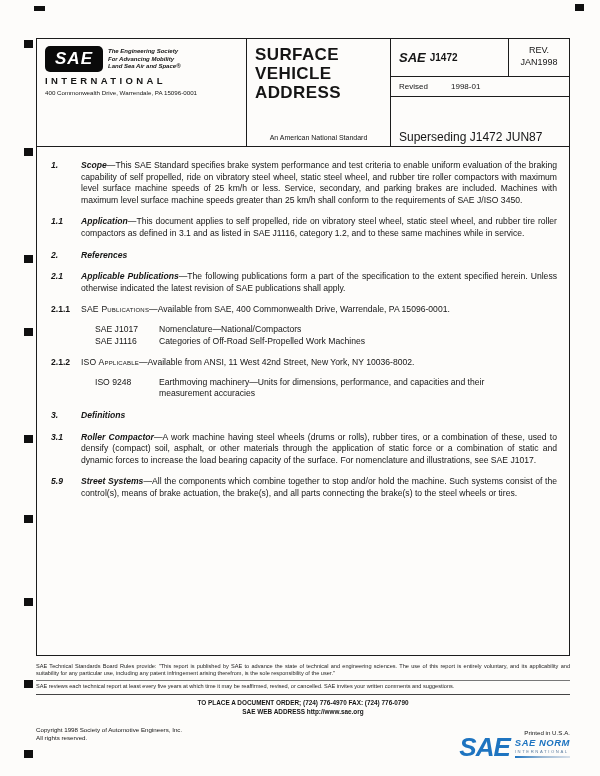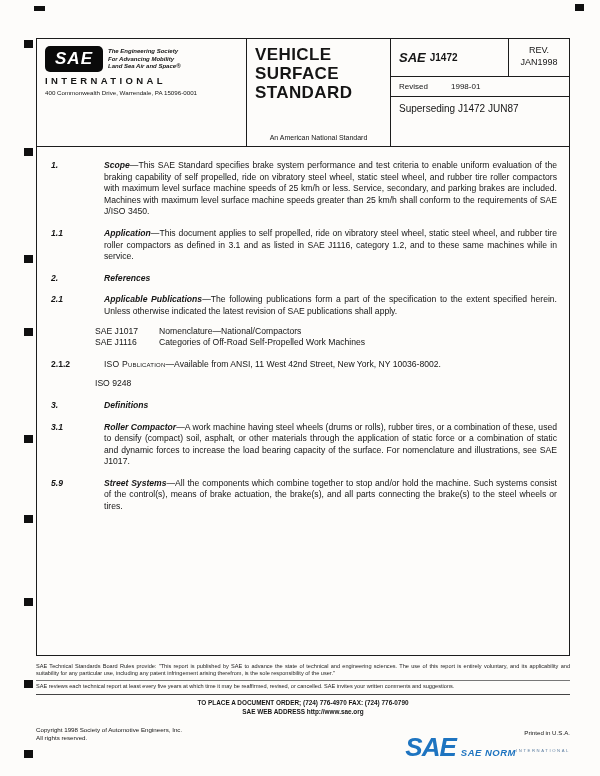--- a/index.html
+++ b/index.html
@@ -42,54 +42,54 @@
   .ans { position:absolute; bottom:5px; left:50%; transform:translateX(-50%); font-size:7px; white-space:nowrap; }
 
   .hdr-right { display:flex; flex-direction:column; }
   .hr-top { display:grid; grid-template-columns:1fr 60px; border-bottom:1.3px solid #1c1c1c; height:38px; }
   .code-box { border-right:1.3px solid #1c1c1c; display:flex; align-items:center; gap:4px; padding-left:8px; }
   .code-sae { font-style:italic; font-weight:800; font-size:13px; }
   .code-num { font-weight:bold; font-size:10px; }
   .rev-box { text-align:center; font-weight:normal; font-size:9px; line-height:1.35; padding-top:5px; }
   .hr-mid { border-bottom:1.3px solid #1c1c1c; padding:4px 0 3px 8px; font-size:8px; line-height:1.45; }
   .iss-row { display:grid; grid-template-columns:52px 1fr; }
-  .hr-bot { flex:1; padding:6px 0 0 8px; font-size:10px; }
+  .hr-bot { flex:1; padding:6px 0 0 8px; font-size:12px;margin-top:27px; }
 
   
   .title-bar {
     border-bottom:1.3px solid #1c1c1c;
     text-align:center; font-weight:bold; font-size:9.5px;
     padding:15px 0 14px;
   }
 
   
   .docbody { padding:13px 12px 10px 14px; font-size:8.6px; line-height:11.6px; }
   .sec { display:flex; margin-bottom:10px; }
   .sec .num { flex:0 0 30px; font-weight:bold; font-style:italic; }
   .sec .num.plain { font-style:normal; }
-  .sec .txt { flex:1; text-align:justify;margin-left:23px; }
+  .sec .txt { flex:1; text-align:justify; }
   .head { font-weight:bold; font-style:italic; }
   .head.caps { font-style:normal; font-variant:small-caps; font-weight:normal; letter-spacing:0.2px; }
   .refs { margin:-2px 0 10px 44px; }
   .ref-row { display:flex; }
   .ref-code { flex:0 0 64px; }
   .ref-title { flex:1; max-width:370px; }
 
   
   .footer { position:absolute; left:36px; right:30px; top:661px; }
   .fnote { font-size:5.6px; line-height:7px; text-align:justify; color:#1d1d1d; padding:2px 0 3px; }
   .fnote + .fnote { border-top:0.5px solid #777; }
   .fnote-rule { border-top:0.8px solid #444; margin-top:1px; }
   .order-block { text-align:center; font-weight:bold; font-size:6.4px; line-height:8.5px; margin-top:4px; }
   .copy-block { margin-top:10px; font-size:6.2px; line-height:8px; }
   .printed { position:absolute; right:0; top:68px; font-size:6.2px; }
 
   .norm-logo { position:absolute; right:0; top:76px; display:flex; align-items:flex-end; gap:5px; }
   .norm-sae { font-size:26px; font-weight:800; font-style:italic; line-height:0.82; letter-spacing:-1px; }
-  .norm-right { display:flex; flex-direction:row; }
+  .norm-right { display:flex; flex-direction:column; }
   .norm-name { font-size:9.5px; font-weight:bold; font-style:italic; letter-spacing:0.5px; }
   .norm-sub { font-size:4.2px; letter-spacing:1.6px; color:#5b7da0; margin-top:1px; }
   .norm-bar { height:2.5px; margin-top:1.5px; background:linear-gradient(90deg,#1e74c0,#9bb8d4,#d7dfe8); }
 </style>
 </head>
 <body>
 
 <div class="regmark rm-tl"></div>
 <div class="regmark rm-tr"></div>
 <div class="regmark rm-side" style="top:40px"></div>
@@ -113,23 +113,23 @@
           <div>For Advancing Mobility</div>
           <div>Land Sea Air and Space®</div>
         </div>
       </div>
       <div class="intl">INTERNATIONAL</div>
       <div class="addr">400 Commonwealth Drive, Warrendale, PA 15096-0001</div>
     </div>
 
     <div class="hdr-mid">
       <div class="doc-type">
+        <div>SURFACE</div>
         <div>VEHICLE</div>
-        <div>SURFACE</div>
-        <div>STANDARD</div>
+        <div>ADDRESS</div>
       </div>
       <div class="ans">An American National Standard</div>
     </div>
 
     <div class="hdr-right">
       <div class="hr-top">
         <div class="code-box">
           <span class="code-sae">SAE</span>
           <span class="code-num">J1472</span>
         </div>
@@ -164,40 +164,45 @@
     <div class="sec">
       <span class="num">2.</span>
       <p class="txt"><span class="head">References</span></p>
     </div>
 
     <div class="sec">
       <span class="num">2.1</span>
       <p class="txt"><span class="head">Applicable Publications</span><span>—The following publications form a part of the specification to the extent specified herein.  Unless otherwise indicated the latest revision of SAE publications shall apply.</span></p>
     </div>
 
+    <div class="sec">
+      <span class="num plain">2.1.1</span>
+      <p class="txt"><span class="head caps">SAE Publications</span><span>—Available from SAE, 400 Commonwealth Drive, Warrendale, PA 15096-0001.</span></p>
+    </div>
 
     <div class="refs">
       <div class="ref-row">
         <span class="ref-code">SAE J1017</span>
         <span class="ref-title">Nomenclature—National/Compactors</span>
       </div>
       <div class="ref-row">
         <span class="ref-code">SAE J1116</span>
         <span class="ref-title">Categories of Off-Road Self-Propelled Work Machines</span>
       </div>
     </div>
 
     <div class="sec">
       <span class="num plain">2.1.2</span>
-      <p class="txt"><span class="head caps">ISO Publication</span><span>—Available from ANSI, 11 West 42nd Street, New York, NY 10036-8002.</span></p>
+      <p class="txt"><span class="head caps">ISO Applicable</span><span>—Available from ANSI, 11 West 42nd Street, New York, NY 10036-8002.</span></p>
     </div>
 
     <div class="refs">
       <div class="ref-row">
         <span class="ref-code">ISO 9248</span>
+        <span class="ref-title">Earthmoving machinery—Units for dimensions, performance, and capacities and their measurement accuracies</span>
       </div>
     </div>
 
     <div class="sec">
       <span class="num">3.</span>
       <p class="txt"><span class="head">Definitions</span></p>
     </div>
 
     <div class="sec">
       <span class="num">3.1</span>

